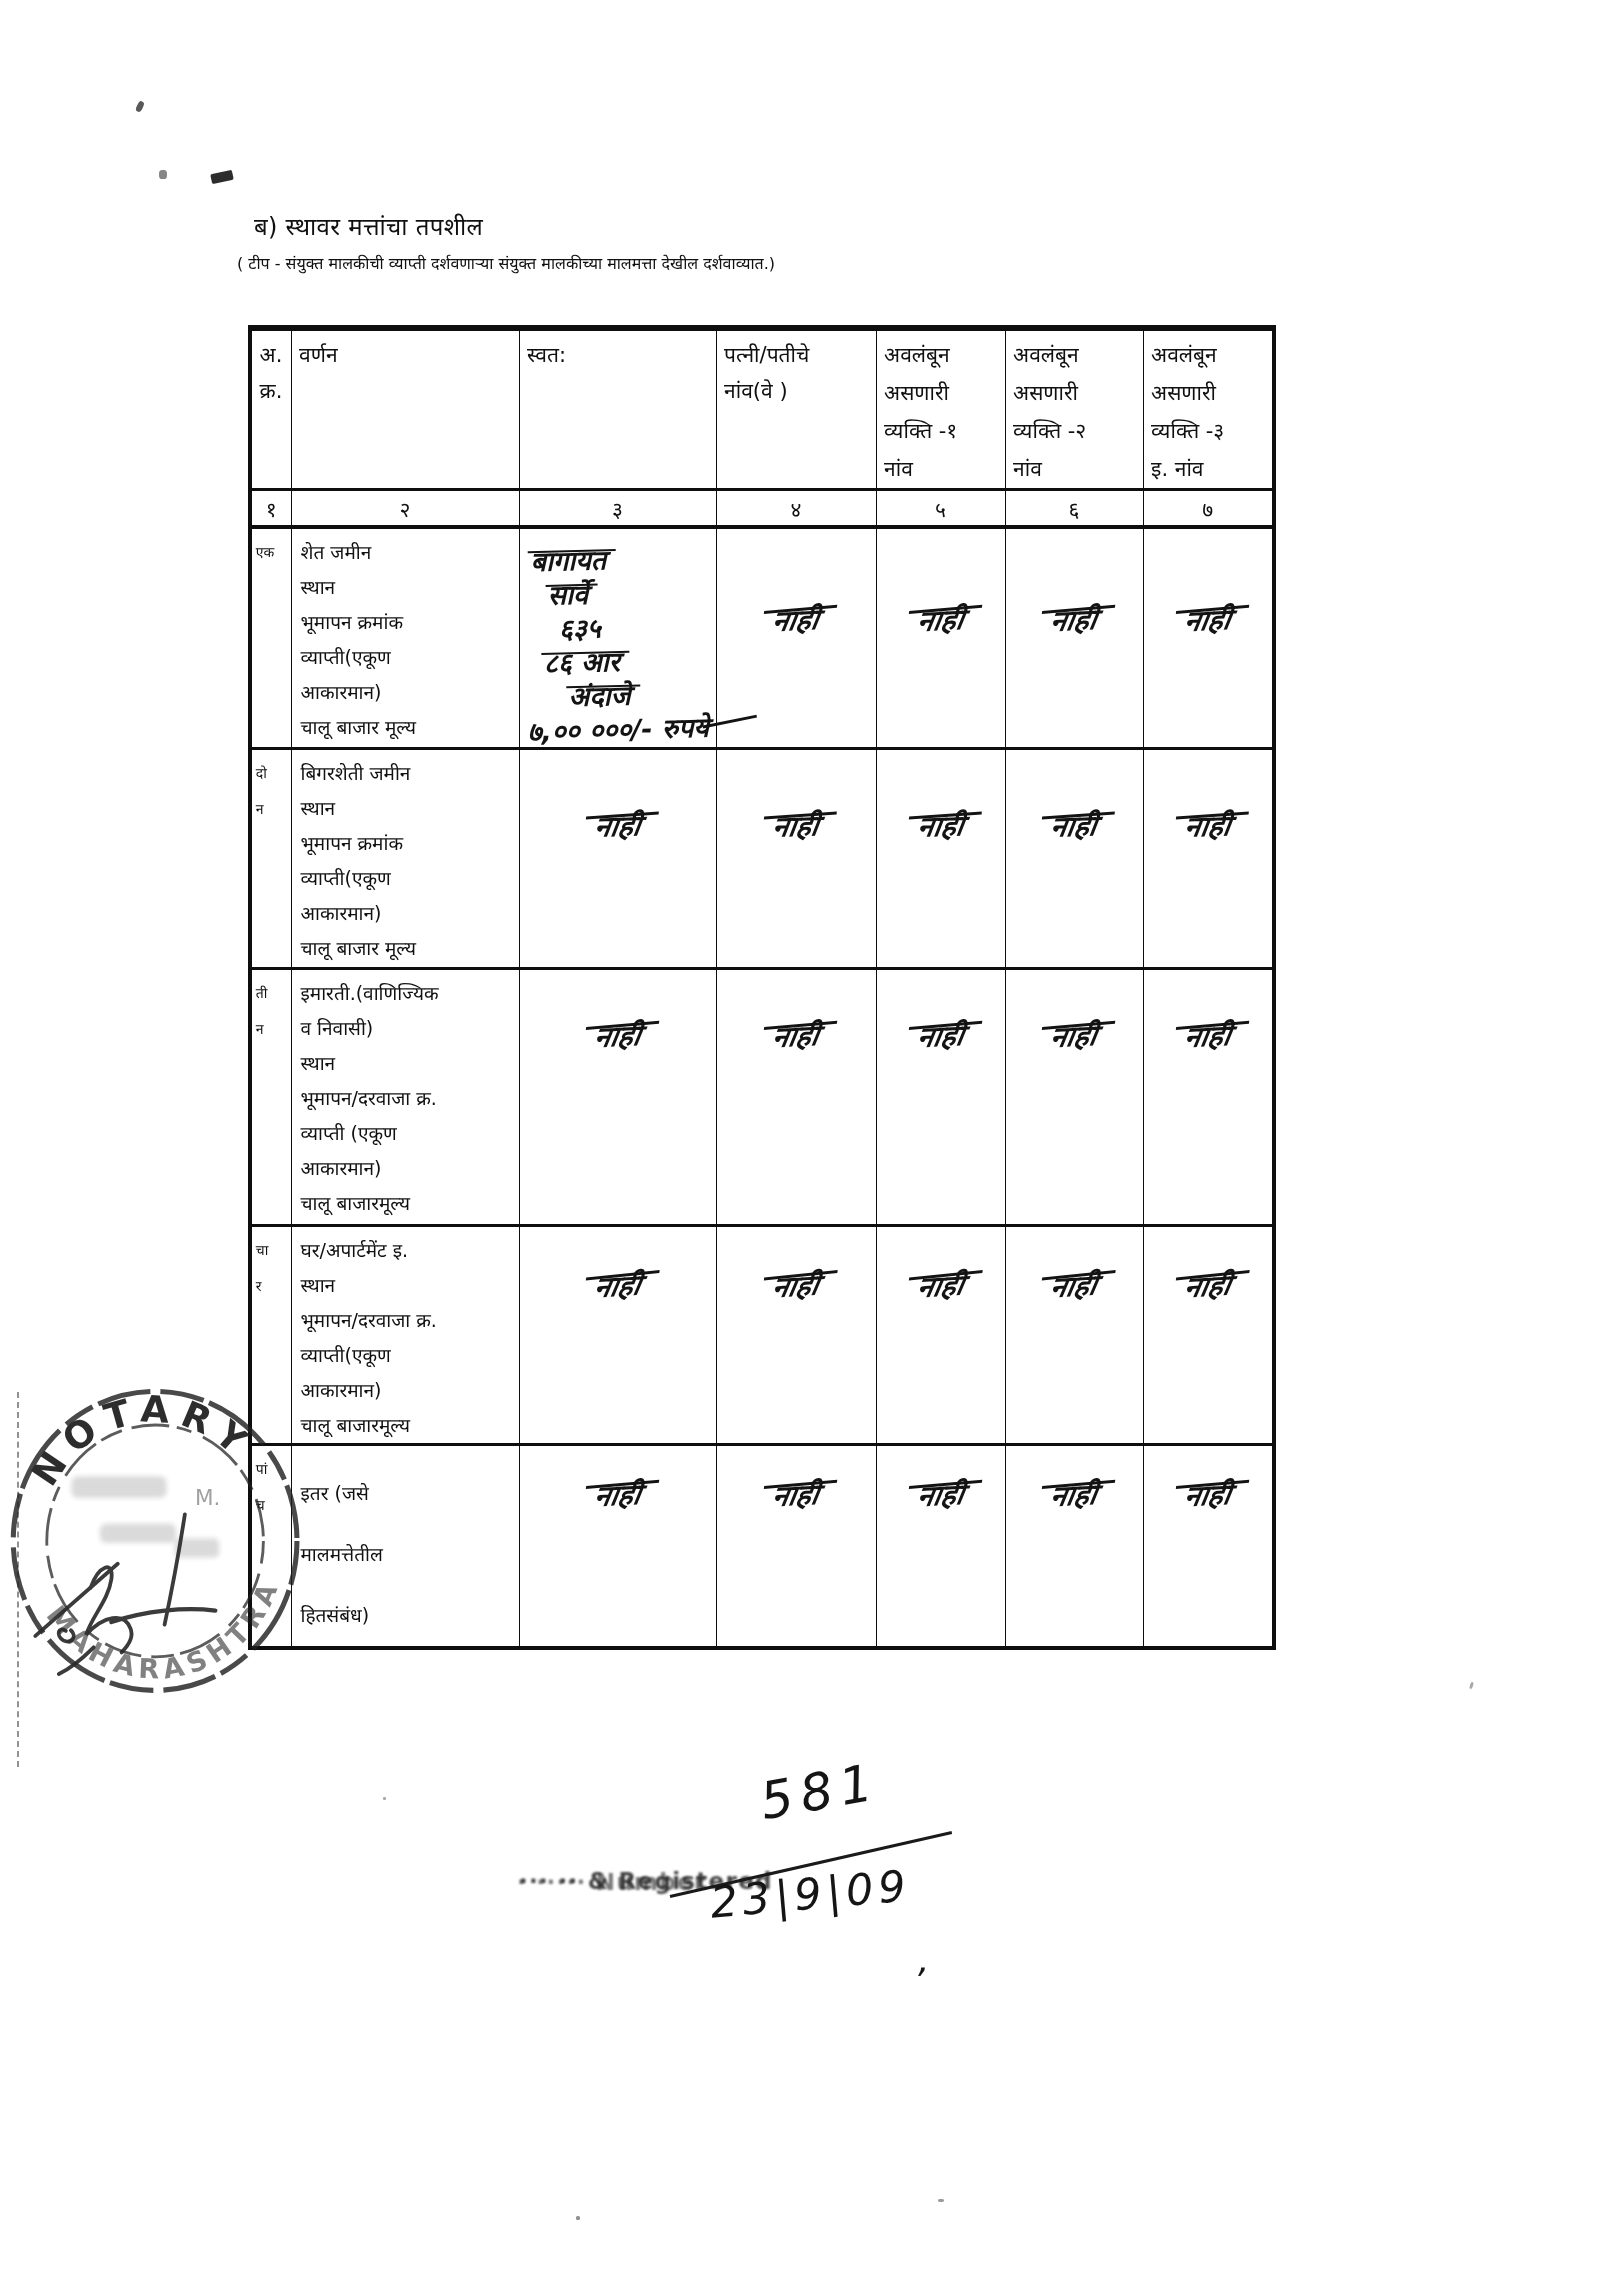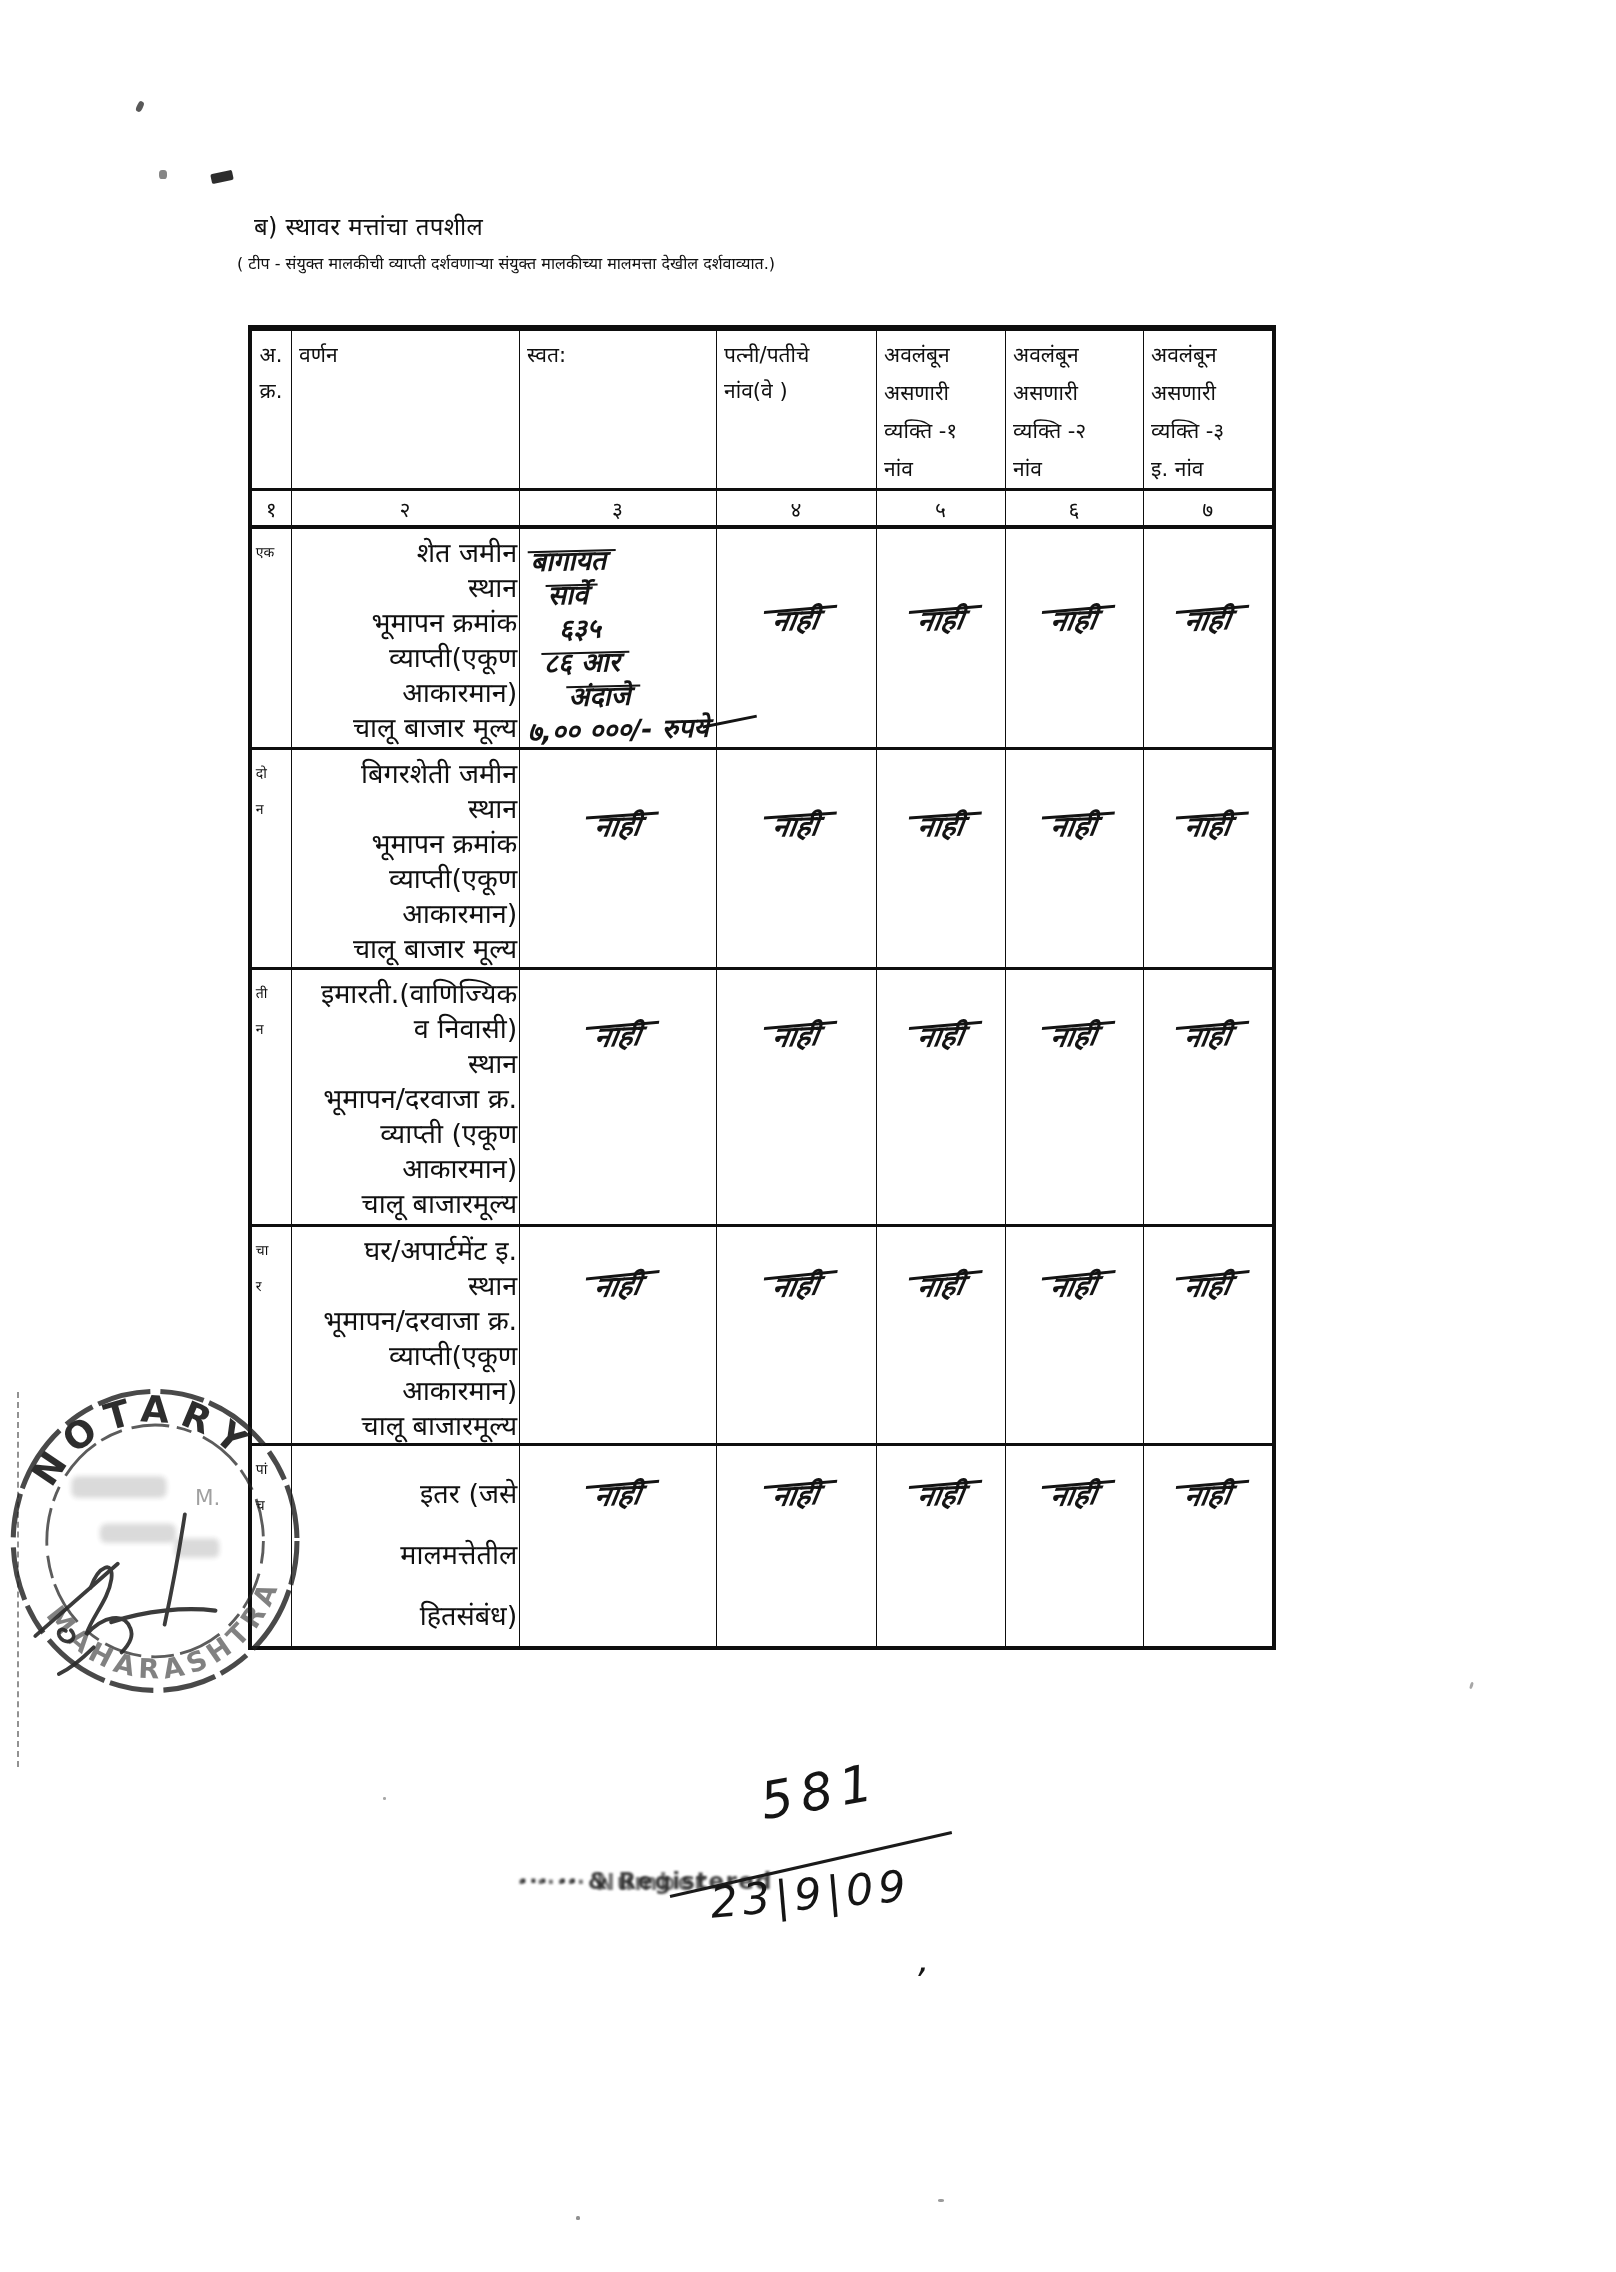--- a/index.html
+++ b/index.html
@@ -16,21 +16,21 @@
   .decl td{border:1.9px solid #0e0e0e;vertical-align:top;padding:0;overflow:visible;}
   tr.hdr td{border-bottom-width:3.2px;}
   tr.nums td{border-bottom-width:4.4px;}
   tr.datarow td{border-bottom-width:3.2px;}
 
   .pre{white-space:pre-wrap;}
   .hdr-c{font-size:21px;line-height:36px;padding:6.3px 1.3px 0 7.6px;}
   .hdr-tall{line-height:38px;padding-top:5px;}
   .num-c{font-size:21px;text-align:center;padding-top:3.8px;}
   .sr-c{font-size:14px;line-height:36px;padding:5px 0 0 3.8px;}
-  .desc-c{font-size:27px;line-height:35px;padding:6.3px 1.3px 0 9px;text-align:right;}
+  .desc-c{font-size:19px;line-height:35px;padding:6.3px 1.3px 0 9px;}
   tr.r5 .desc-c{line-height:61px;padding-top:17px;}
 
   td.ans{text-align:center;}
   tr.r1 td.ans{padding-top:71px;}
   tr.r2 td.ans{padding-top:56px;}
   tr.r3 td.ans{padding-top:46px;}
   tr.r4 td.ans{padding-top:39px;}
   tr.r5 td.ans{padding-top:29px;}
 
   

